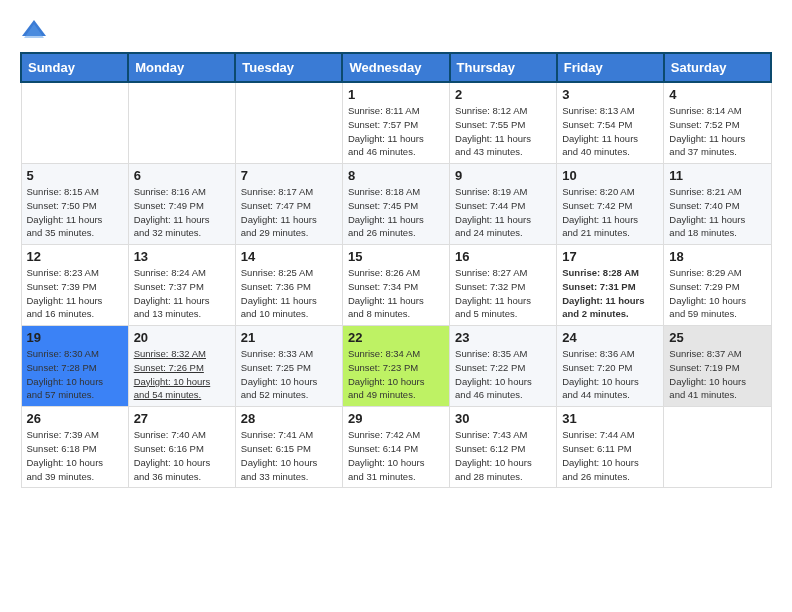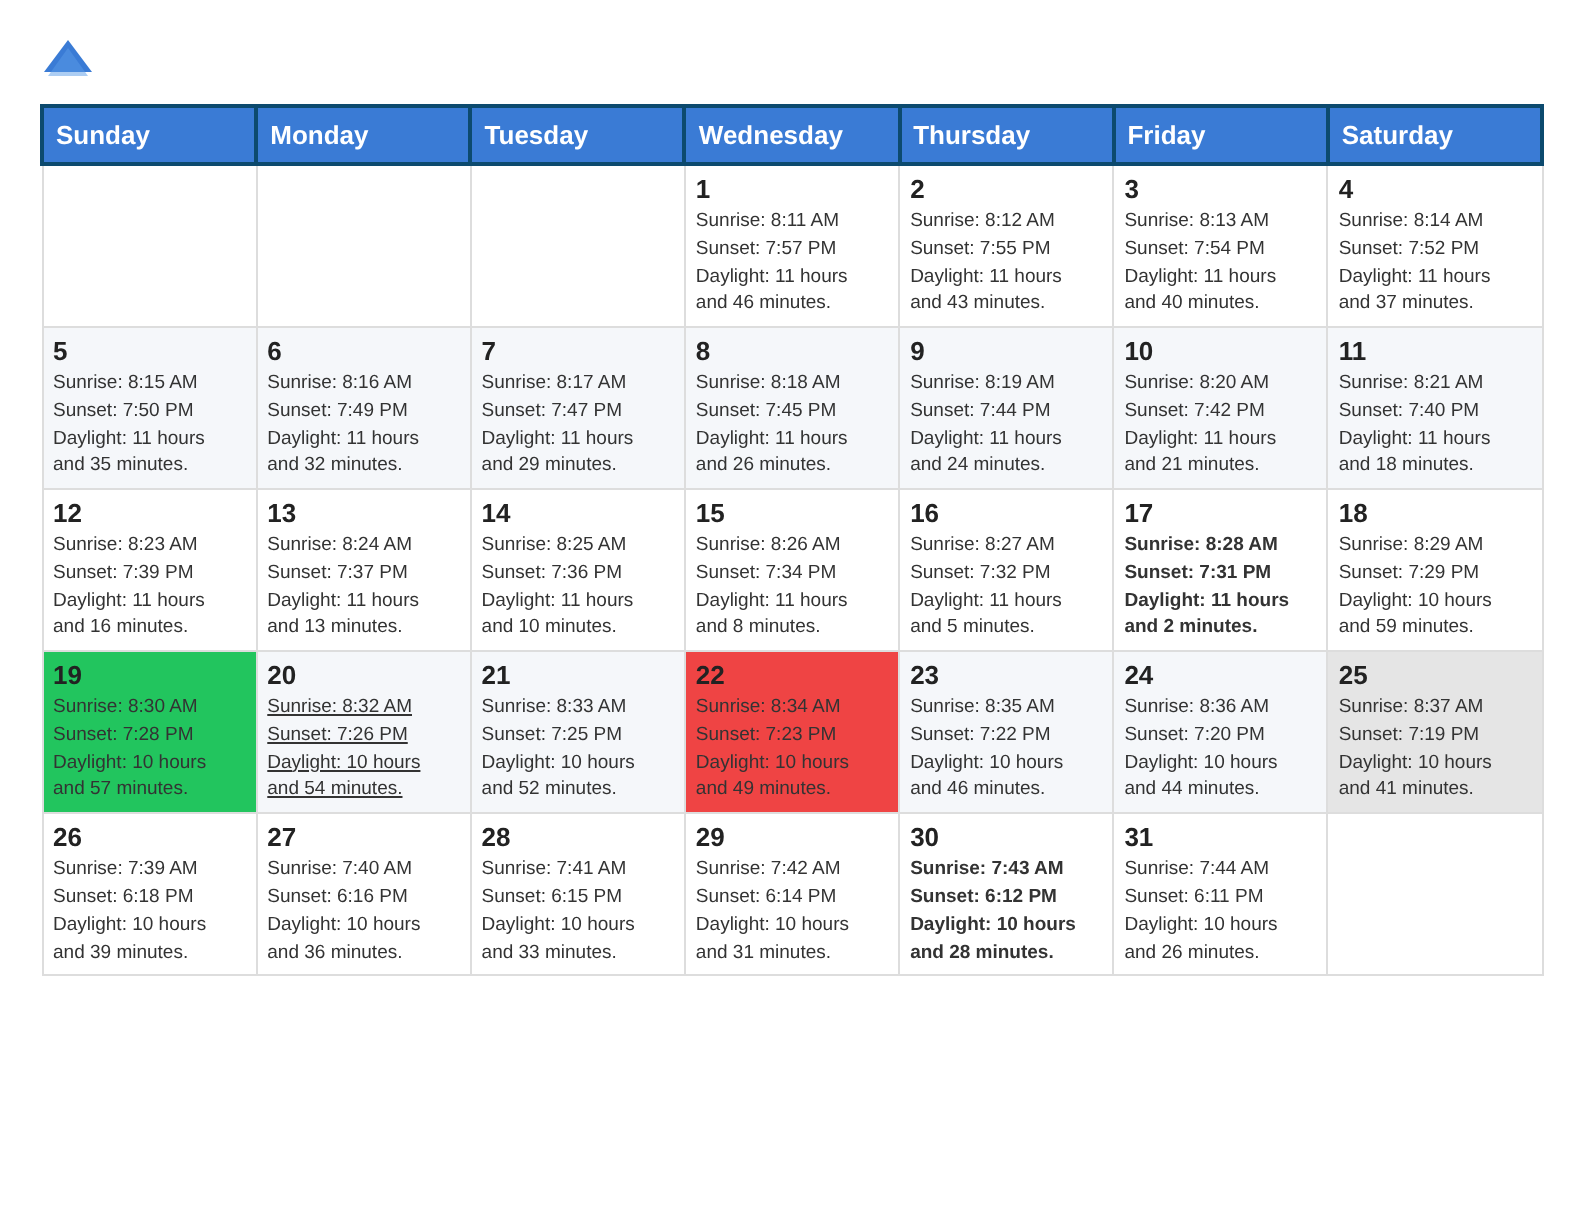--- a/index.html
+++ b/index.html
@@ -256,42 +256,42 @@
           </td>
           <td>
             <span class="day-num">18</span>
             <div class="day-info" style="white-space: pre-line;">Sunrise: 8:29 AM
 Sunset: 7:29 PM
 Daylight: 10 hours
 and 59 minutes.</div>
           </td>
         </tr>
         <tr>
-          <td style="background: #22c55e;">
+          <td style="background: #3b82f6;">
             <span class="day-num">19</span>
             <div class="day-info" style="white-space: pre-line;">Sunrise: 8:30 AM
 Sunset: 7:28 PM
 Daylight: 10 hours
 and 57 minutes.</div>
           </td>
           <td style="background: rgb(245, 247, 250);">
             <span class="day-num">20</span>
             <div class="day-info" style="white-space: pre-line; text-decoration: underline;">Sunrise: 8:32 AM
 Sunset: 7:26 PM
 Daylight: 10 hours
 and 54 minutes.</div>
           </td>
           <td style="background: rgb(245, 247, 250); margin-top: 40px;">
             <span class="day-num">21</span>
             <div class="day-info" style="white-space: pre-line;">Sunrise: 8:33 AM
 Sunset: 7:25 PM
 Daylight: 10 hours
 and 52 minutes.</div>
           </td>
-          <td style="background: #ef4444;">
+          <td style="background: #bef264;">
             <span class="day-num">22</span>
             <div class="day-info" style="white-space: pre-line;">Sunrise: 8:34 AM
 Sunset: 7:23 PM
 Daylight: 10 hours
 and 49 minutes.</div>
           </td>
           <td style="background: rgb(245, 247, 250);">
             <span class="day-num">23</span>
             <div class="day-info" style="white-space: pre-line;">Sunrise: 8:35 AM
 Sunset: 7:22 PM
@@ -337,21 +337,21 @@
           </td>
           <td>
             <span class="day-num">29</span>
             <div class="day-info" style="white-space: pre-line;">Sunrise: 7:42 AM
 Sunset: 6:14 PM
 Daylight: 10 hours
 and 31 minutes.</div>
           </td>
           <td>
             <span class="day-num">30</span>
-            <div class="day-info" style="white-space: pre-line; font-weight: bold;">Sunrise: 7:43 AM
+            <div class="day-info" style="white-space: pre-line;">Sunrise: 7:43 AM
 Sunset: 6:12 PM
 Daylight: 10 hours
 and 28 minutes.</div>
           </td>
           <td>
             <span class="day-num">31</span>
             <div class="day-info" style="white-space: pre-line;">Sunrise: 7:44 AM
 Sunset: 6:11 PM
 Daylight: 10 hours
 and 26 minutes.</div>

